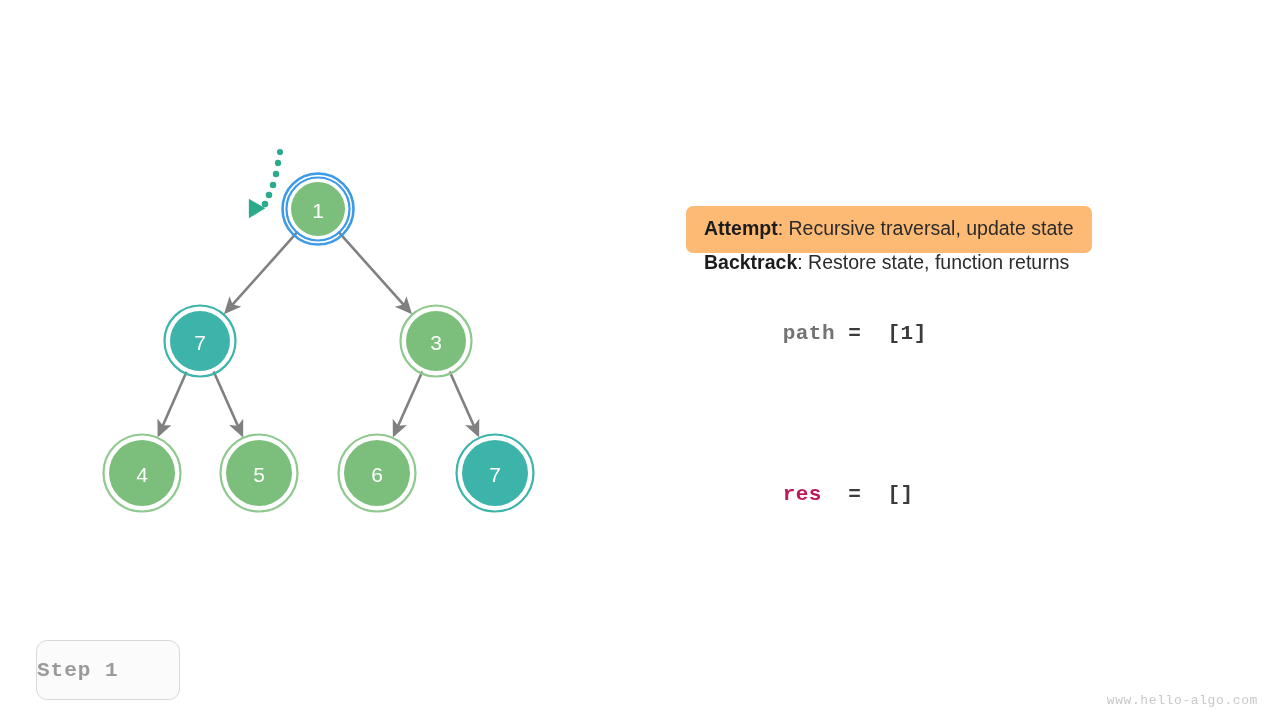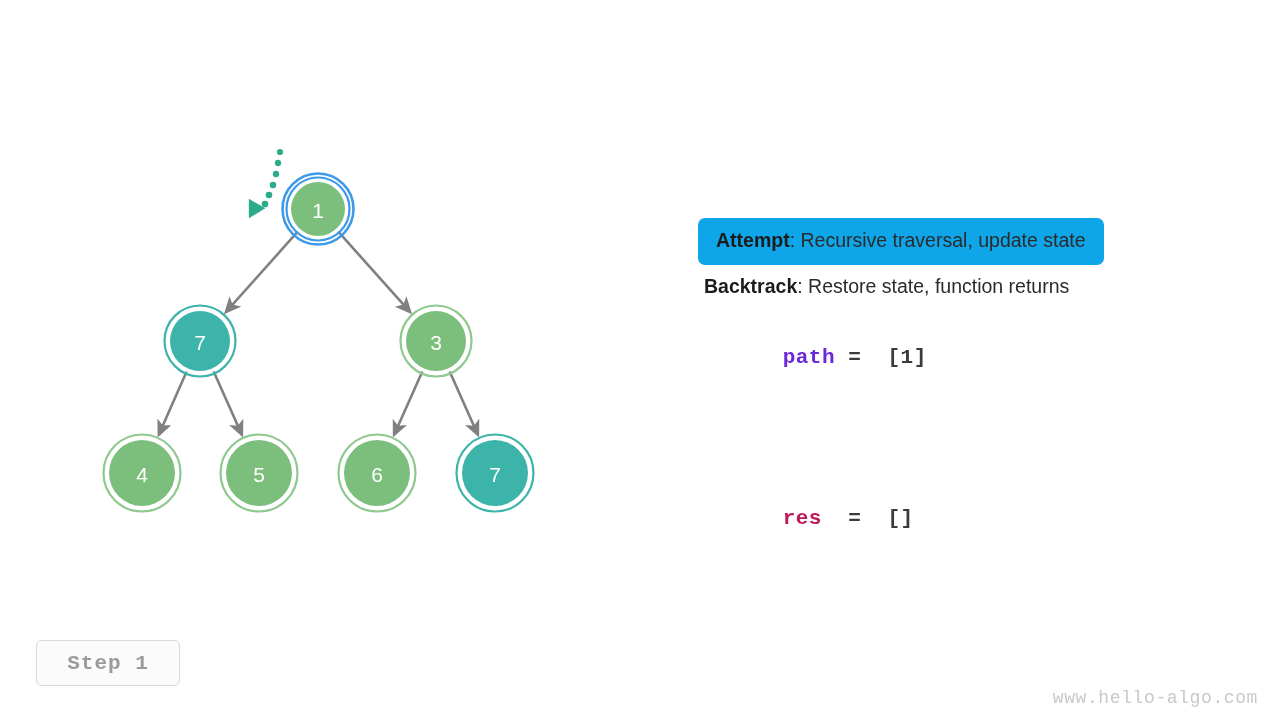--- a/index.html
+++ b/index.html
@@ -56,80 +56,80 @@
     color: #2b2b2b;
     line-height: 1;
     white-space: nowrap;
   }
   .info-line .lead {
     font-weight: bold;
     color: #1c1c1c;
   }
   .attempt-row {
     display: inline-block;
-    background: #0ea5e9;
+    background: #fdba74;
     border-radius: 7px;
     padding: 13px 18px 14px 18px;
-    margin: 12px;
+    margin: 0;
   }
   .backtrack-row {
     padding: 0 18px;
   }
 
   
   .state-line {
     font-family: "Liberation Mono", monospace;
     font-size: 21px;
     letter-spacing: 0.5px;
     white-space: pre;
     padding-left: 18px;
   }
   .state-line .var-path {
-    color: #6d28d9;
+    color: #737373;
     font-weight: bold;
   }
   .state-line .var-res {
     color: #be185d;
     font-weight: bold;
   }
   .state-line .val {
     color: #3b3b3b;
     font-weight: bold;
   }
   #path-line { margin-top: 27px; }
   #res-line  { margin-top: 92px; }
 
   
   #step-badge {
     position: absolute;
     left: 36px;
     top: 640px;
     width: 144px;
-    height: 46px;
+    height: 60px;
     box-sizing: border-box;
     border: 1px solid #d8d8d8;
-    border-radius: 6px;
+    border-radius: 11px;
     background: #fbfbfb;
     display: flex;
     align-items: center;
-    justify-content: center;
+    justify-content: flex-start;
     font-family: "Liberation Mono", monospace;
     font-size: 21px;
     font-weight: bold;
     letter-spacing: 1px;
     color: #9a9a9a;
   }
 
   
   #watermark {
     position: absolute;
     right: 22px;
     bottom: 12px;
     font-family: "Liberation Mono", monospace;
-    font-size: 18px;
+    font-size: 13px;
     letter-spacing: 0.6px;
     color: #c9c9c9;
   }
 </style>
 </head>
 <body>
 
 <div id="stage">
 
   <div id="tree-panel">

